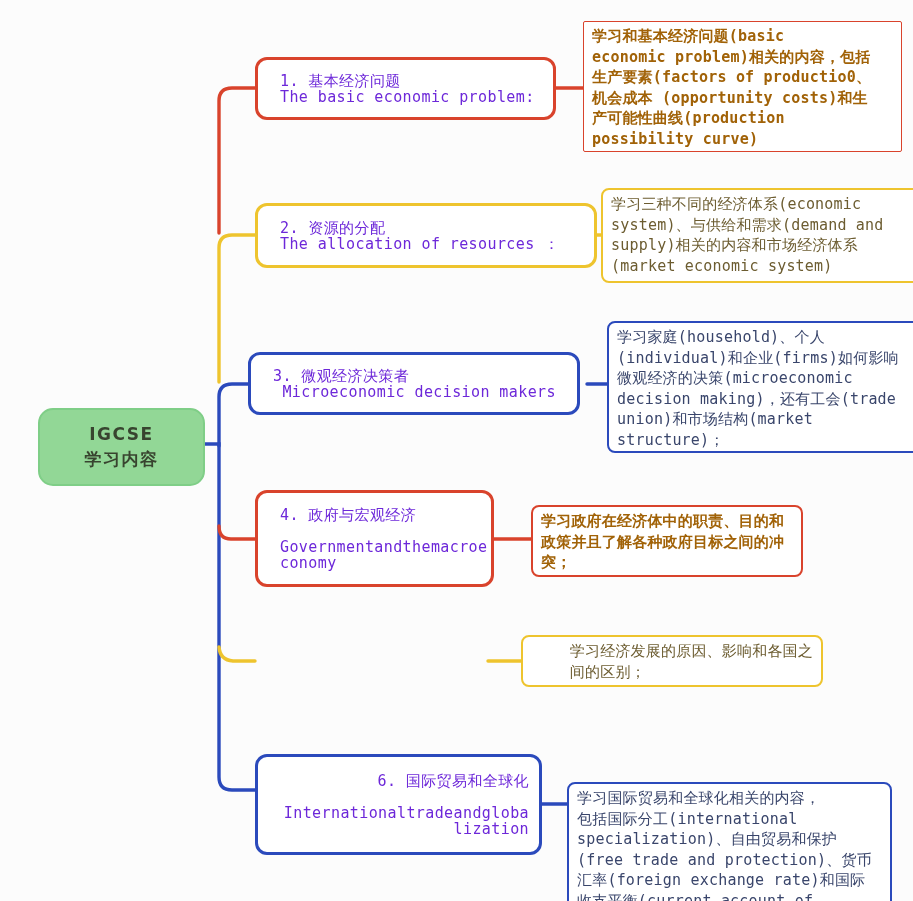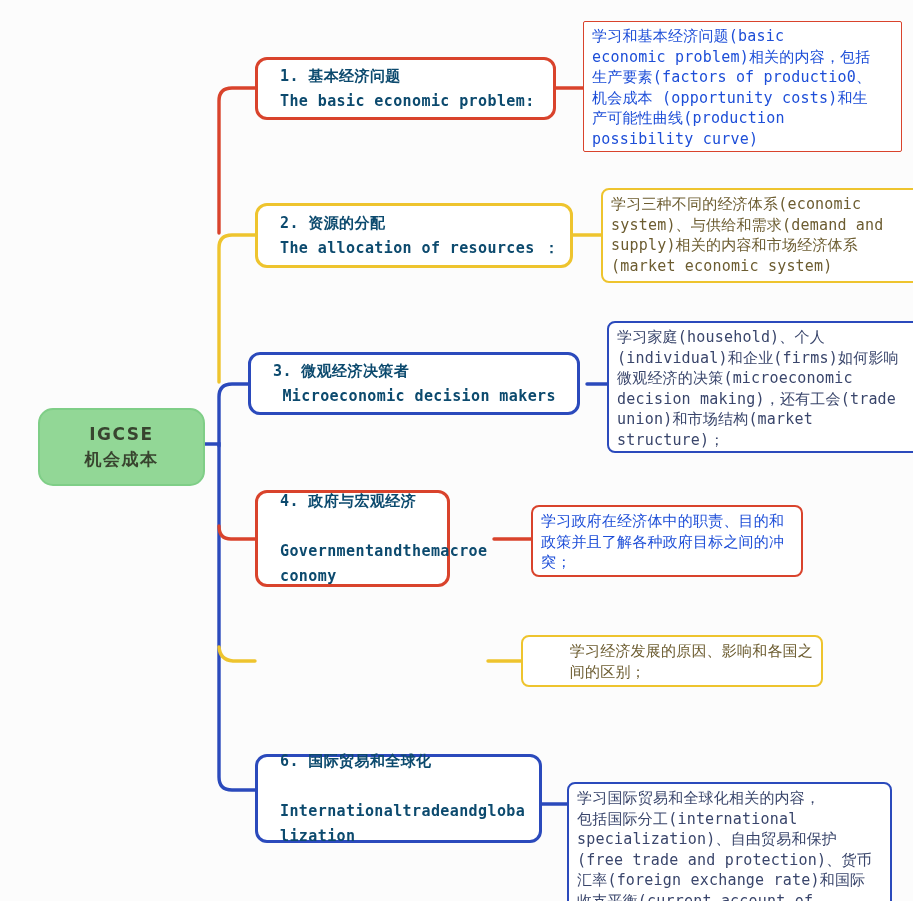--- a/index.html
+++ b/index.html
@@ -20,42 +20,41 @@
     justify-content:center;
   }
   .branch-box{
     border:3px solid;
     border-radius:12px;
     padding:4px 10px 4px 22px;
   }
   .branch-box .label{
     white-space:pre-wrap;
     font-size:15px;
-    line-height:25px;
+    line-height:16px;
     letter-spacing:0.4px;
-    color:#0c4a6e;
-    font-weight:bold;
+    color:#6d28d9;
   }
   .desc-box{
     border:2px solid;
     border-radius:8px;
     padding:4px 8px;
     justify-content:flex-start;
   }
   .desc-box .label{
     white-space:pre-wrap;
     font-size:15px;
     line-height:20.5px;
     letter-spacing:0.2px;
   }
   .desc-square{border-radius:2px;border-width:1.5px;}
   .red{border-color:#d9432c;}
   .yellow{border-color:#eec42e;}
   .blue{border-color:#2b4abc;}
-  .red .desc-text{color:#1d4ed8;}
+  .red .desc-text{color:#a16207;font-weight:bold;}
   .yellow .desc-text{color:#6c5c30;}
   .blue .desc-text{color:#39456b;}
   #root-node{
     left:38px;top:408px;width:167px;height:78px;
     background:#92d796;
     border:2px solid #7fce87;
     border-radius:15px;
     align-items:center;
   }
   #root-node .label{
@@ -63,25 +62,25 @@
     text-align:center;
     font-size:17px;
     line-height:25px;
     letter-spacing:1.5px;
     color:#38442f;
     font-family:"DejaVu Sans","Liberation Sans",sans-serif;
     font-weight:bold;
   }
   
   #b1{left:255px;top:57px;width:301px;height:63px;}
-  #b2{left:255px;top:203px;width:318px;height:65px;}
+  #b2{left:255px;top:203px;width:342px;height:65px;}
   #b3{left:248px;top:352px;width:332px;height:63px;}
-  #b4{left:255px;top:490px;width:195px;height:97px;}
+  #b4{left:255px;top:490px;width:239px;height:97px;}
   #b5{left:255px;top:630px;width:233px;height:58px;}
-  #b6{left:255px;top:754px;width:287px;height:89px;}
+  #b6{left:255px;top:754px;width:287px;height:101px;text-align:right;}
   
   #d1{left:583px;top:21px;width:319px;height:131px;}
   #d2{left:601px;top:188px;width:330px;height:95px;}
   #d3{left:607px;top:321px;width:322px;height:132px;}
   #d4{left:531px;top:505px;width:272px;height:72px;}
   #d5{left:521px;top:635px;width:302px;height:52px;align-items:flex-end;}
   #d6{left:567px;top:750px;width:325px;height:156px;margin-top:32px;}
 </style>
 </head>
 <body>
@@ -101,21 +100,21 @@
     <path d="M 556,88 H 584" stroke="#d9432c"></path>
     <path d="M 573,235 H 602" stroke="#eec42e"></path>
     <path d="M 587,384 H 608" stroke="#2b4abc"></path>
     <path d="M 494,539 H 532" stroke="#d9432c"></path>
     <path d="M 488,661 H 522" stroke="#eec42e"></path>
     <path d="M 542,804 H 568" stroke="#2b4abc"></path>
   </svg>
 
   <div class="node" id="root-node">
     <span class="label">IGCSE
-机会成本</span>
+学习内容</span>
   </div>
 
   <div class="node branch-box red" id="b1">
     <span class="label">1. 基本经济问题
 The basic economic problem:</span>
   </div>
   <div class="node desc-box desc-square red" id="d1">
     <span class="label desc-text">学习和基本经济问题(basic
 economic problem)相关的内容，包括
 生产要素(factors of productio0、

